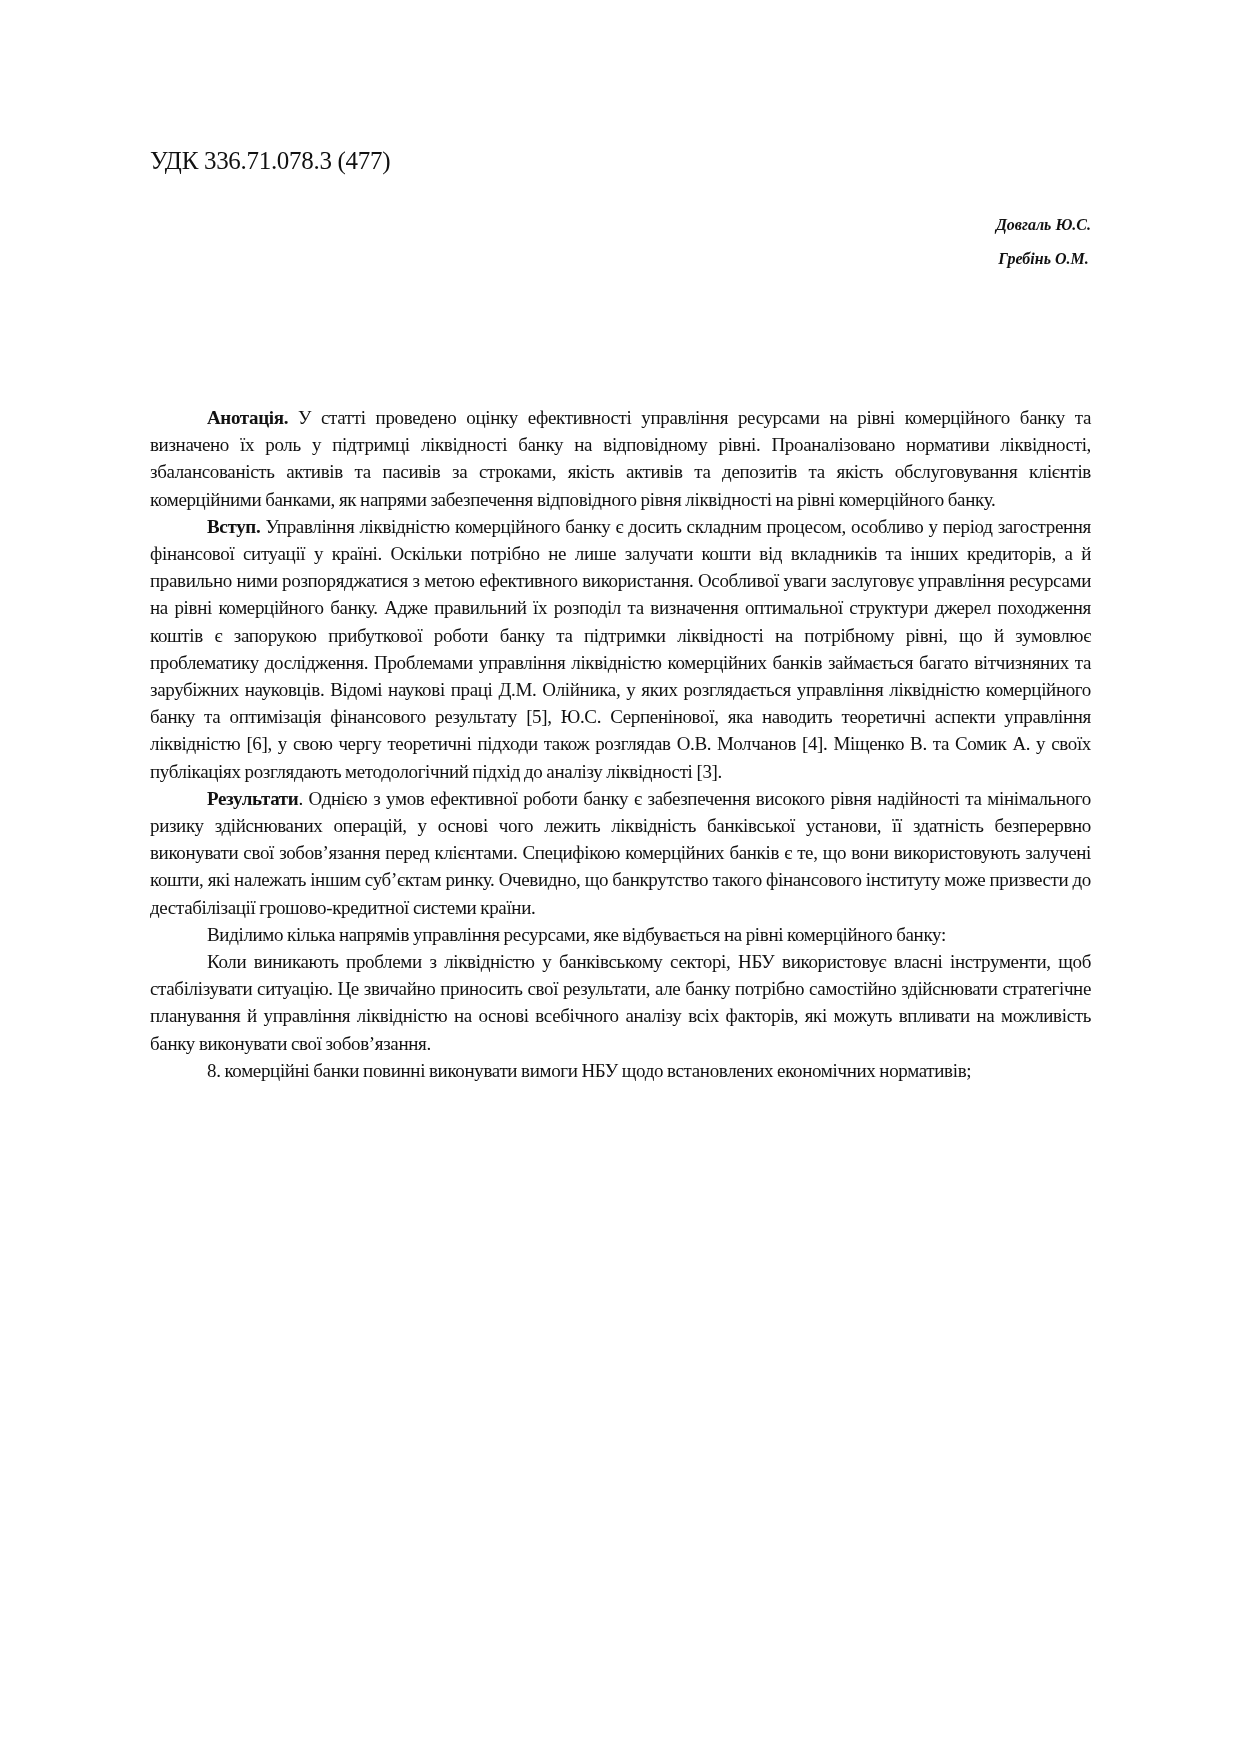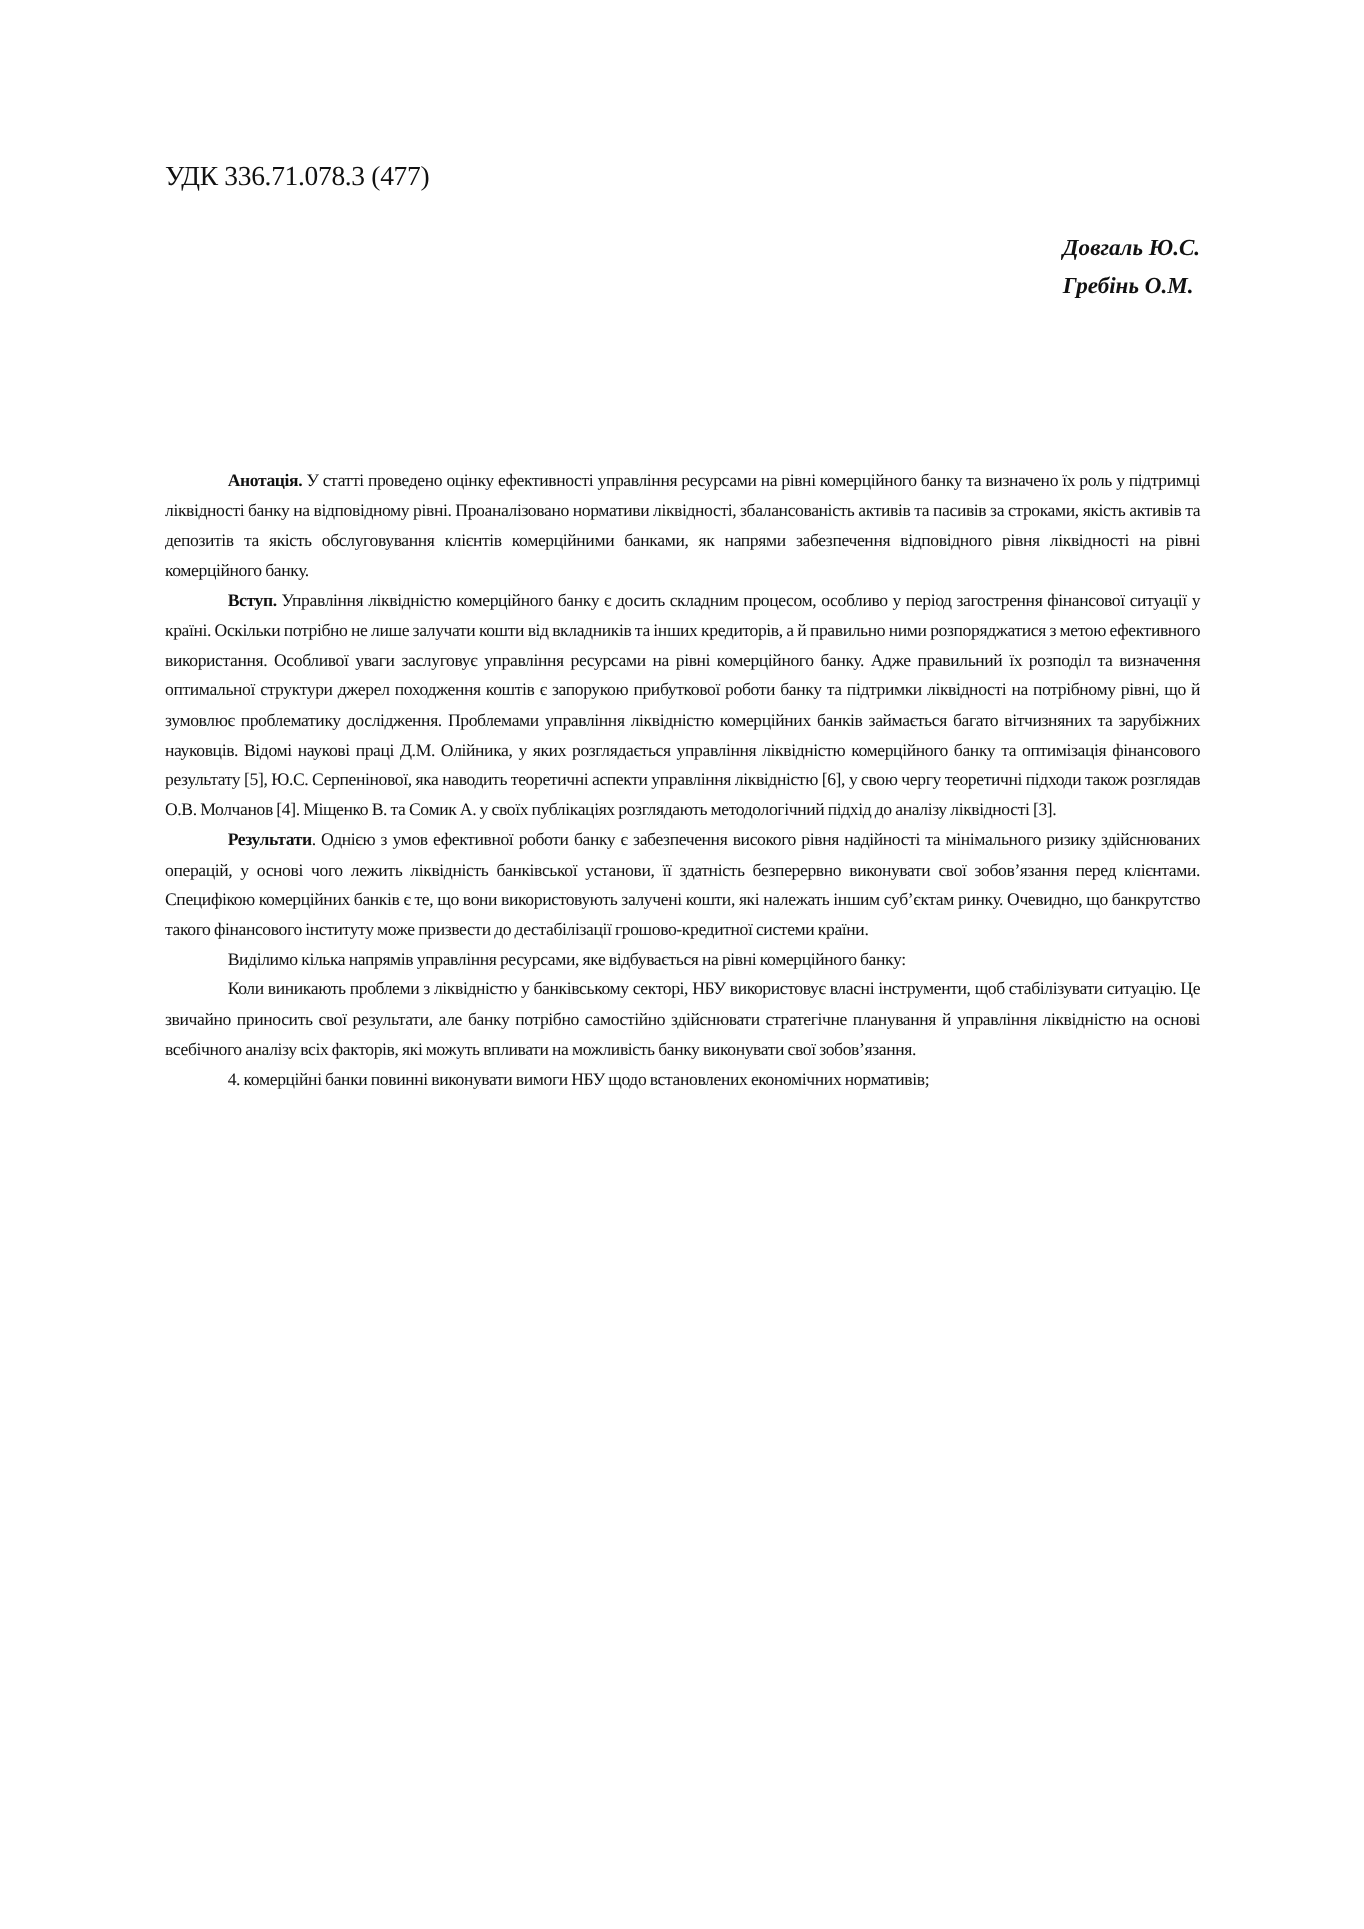--- a/index.html
+++ b/index.html
@@ -27,46 +27,46 @@
       top: 148px;
       font-size: 25px;
       line-height: 26px;
       letter-spacing: -0.3px;
       white-space: nowrap;
     }
     .authors {
       position: absolute;
       right: 0;
       top: 208px;
-      text-align: left;
+      text-align: center;
       font-style: italic;
       font-weight: bold;
-      font-size: 21px;
+      font-size: 16px;
       line-height: 34px;
       margin-left: 36px;
     }
     .authors div { white-space: nowrap; }
     .title {
       position: absolute;
       left: 0;
       top: 312px;
       width: 941px;
       text-align: center;
       font-family: "Liberation Sans", "DejaVu Sans", sans-serif;
       font-weight: bold;
       font-size: 30px;
       line-height: 37px;
       letter-spacing: -0.4px;
     }
     .body {
       position: absolute;
       left: 0;
-      top: 424px;
+      top: 404px;
       width: 941px;
-      font-size: 16px;
+      font-size: 19px;
       line-height: 27.2px;
       text-align: justify;
       letter-spacing: -0.35px;
       word-spacing: -0.5px;
     }
     .body p {
       margin: 0;
       text-indent: 57px;
     }
     .body b {
@@ -86,15 +86,15 @@
 
   <div class="title">
   </div>
 
   <div class="body">
     <p><b>Анотація.</b><span> У статті проведено оцінку ефективності управління ресурсами на рівні комерційного банку та визначено їх роль у підтримці ліквідності банку на відповідному рівні. Проаналізовано нормативи ліквідності, збалансованість активів та пасивів за строками, якість активів та депозитів та якість обслуговування клієнтів комерційними банками, як напрями забезпечення відповідного рівня ліквідності на рівні комерційного банку.</span></p>
     <p><b>Вступ.</b><span> Управління ліквідністю комерційного банку є досить складним процесом, особливо у період загострення фінансової ситуації у країні. Оскільки потрібно не лише залучати кошти від вкладників та інших кредиторів, а й правильно ними розпоряджатися з метою ефективного використання. Особливої уваги заслуговує управління ресурсами на рівні комерційного банку. Адже правильний їх розподіл та визначення оптимальної структури джерел походження коштів є запорукою прибуткової роботи банку та підтримки ліквідності на потрібному рівні, що й зумовлює проблематику дослідження. Проблемами управління ліквідністю комерційних банків займається багато вітчизняних та зарубіжних науковців. Відомі наукові праці Д.М. Олійника, у яких розглядається управління ліквідністю комерційного банку та оптимізація фінансового результату [5], Ю.С. Серпенінової, яка наводить теоретичні аспекти управління ліквідністю [6], у свою чергу теоретичні підходи також розглядав О.В. Молчанов [4]. Міщенко В. та Сомик А. у своїх публікаціях розглядають методологічний підхід до аналізу ліквідності [3].</span></p>
     <p><b>Результати</b><span>. Однією з умов ефективної роботи банку є забезпечення високого рівня надійності та мінімального ризику здійснюваних операцій, у основі чого лежить ліквідність банківської установи, її здатність безперервно виконувати свої зобов’язання перед клієнтами. Специфікою комерційних банків є те, що вони використовують залучені кошти, які належать іншим суб’єктам ринку. Очевидно, що банкрутство такого фінансового інституту може призвести до дестабілізації грошово-кредитної системи країни.</span></p>
     <p><span>Виділимо кілька напрямів управління ресурсами, яке відбувається на рівні комерційного банку:</span></p>
     <p><span>Коли виникають проблеми з ліквідністю у банківському секторі, НБУ використовує власні інструменти, щоб стабілізувати ситуацію. Це звичайно приносить свої результати, але банку потрібно самостійно здійснювати стратегічне планування й управління ліквідністю на основі всебічного аналізу всіх факторів, які можуть впливати на можливість банку виконувати свої зобов’язання.</span></p>
-    <p><span>4. комерційні банки повинні виконувати вимоги НБУ щодо встановлених економічних нормативів;</span></p>
+    <p><span>8. комерційні банки повинні виконувати вимоги НБУ щодо встановлених економічних нормативів;</span></p>
   </div>
 </div>
 
 </body></html>

